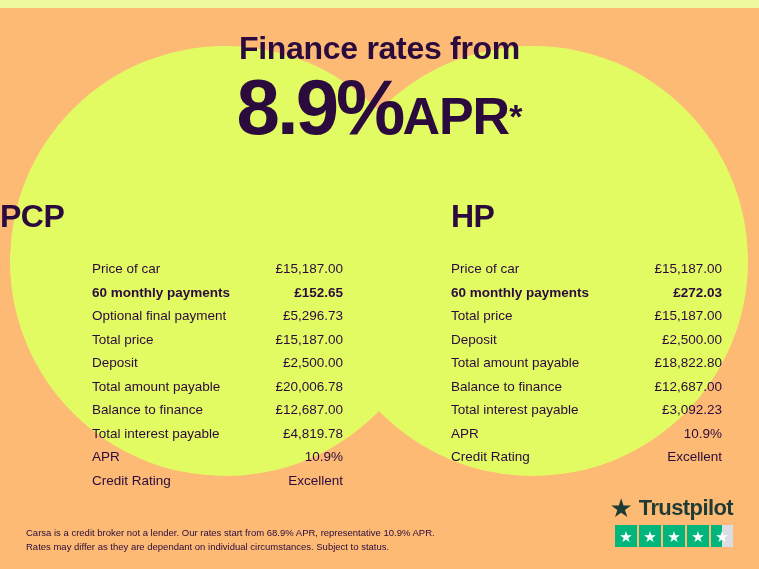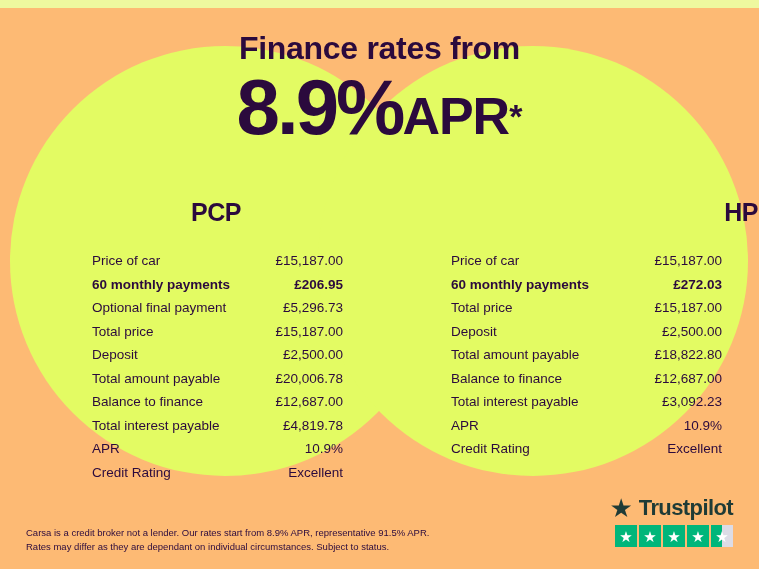--- a/index.html
+++ b/index.html
@@ -90,22 +90,22 @@
     top: 190px;
     left: 0;
     width: 759px;
     display: flex;
   }
   .col {
     width: 379px;
     box-sizing: border-box;
   }
   .col-title {
-    text-align: right;
-    font-size: 25px;
+    text-align: left;
+    font-size: 32px;
     font-weight: bold;
     letter-spacing: -0.5px;
     margin-bottom: 22px;
   }
   .col-left .col-title { padding-right: 138px; }
   .col-right .col-title { padding-left: 72px; }
 
   .rows {
     font-size: 13.5px;
   }
@@ -196,21 +196,21 @@
 
       <div class="col col-left">
         <div class="col-title">PCP</div>
         <div class="rows">
           <div class="row">
             <span class="label">Price of car</span>
             <span class="value">£15,187.00</span>
           </div>
           <div class="row bold">
             <span class="label">60 monthly payments</span>
-            <span class="value">£206.95</span>
+            <span class="value">£152.65</span>
           </div>
           <div class="row">
             <span class="label">Optional final payment</span>
             <span class="value">£5,296.73</span>
           </div>
           <div class="row">
             <span class="label">Total price</span>
             <span class="value">£15,187.00</span>
           </div>
           <div class="row">
@@ -277,21 +277,21 @@
           </div>
           <div class="row">
             <span class="label">Credit Rating</span>
             <span class="value">Excellent</span>
           </div>
         </div>
       </div>
 
     </div>
 
-    <div class="footnote">Carsa is a credit broker not a lender. Our rates start from 8.9% APR, representative 91.5% APR. Rates may differ as they are dependant on individual circumstances. Subject to status.</div>
+    <div class="footnote">Carsa is a credit broker not a lender. Our rates start from 68.9% APR, representative 10.9% APR. Rates may differ as they are dependant on individual circumstances. Subject to status.</div>
 
     <div class="trustpilot">
       <div class="tp-top">
         <span class="tp-star-glyph">★</span>
         <span class="tp-name">Trustpilot</span>
       </div>
       <div class="tp-stars">
         <span class="tp-box">★</span>
         <span class="tp-box">★</span>
         <span class="tp-box">★</span>

